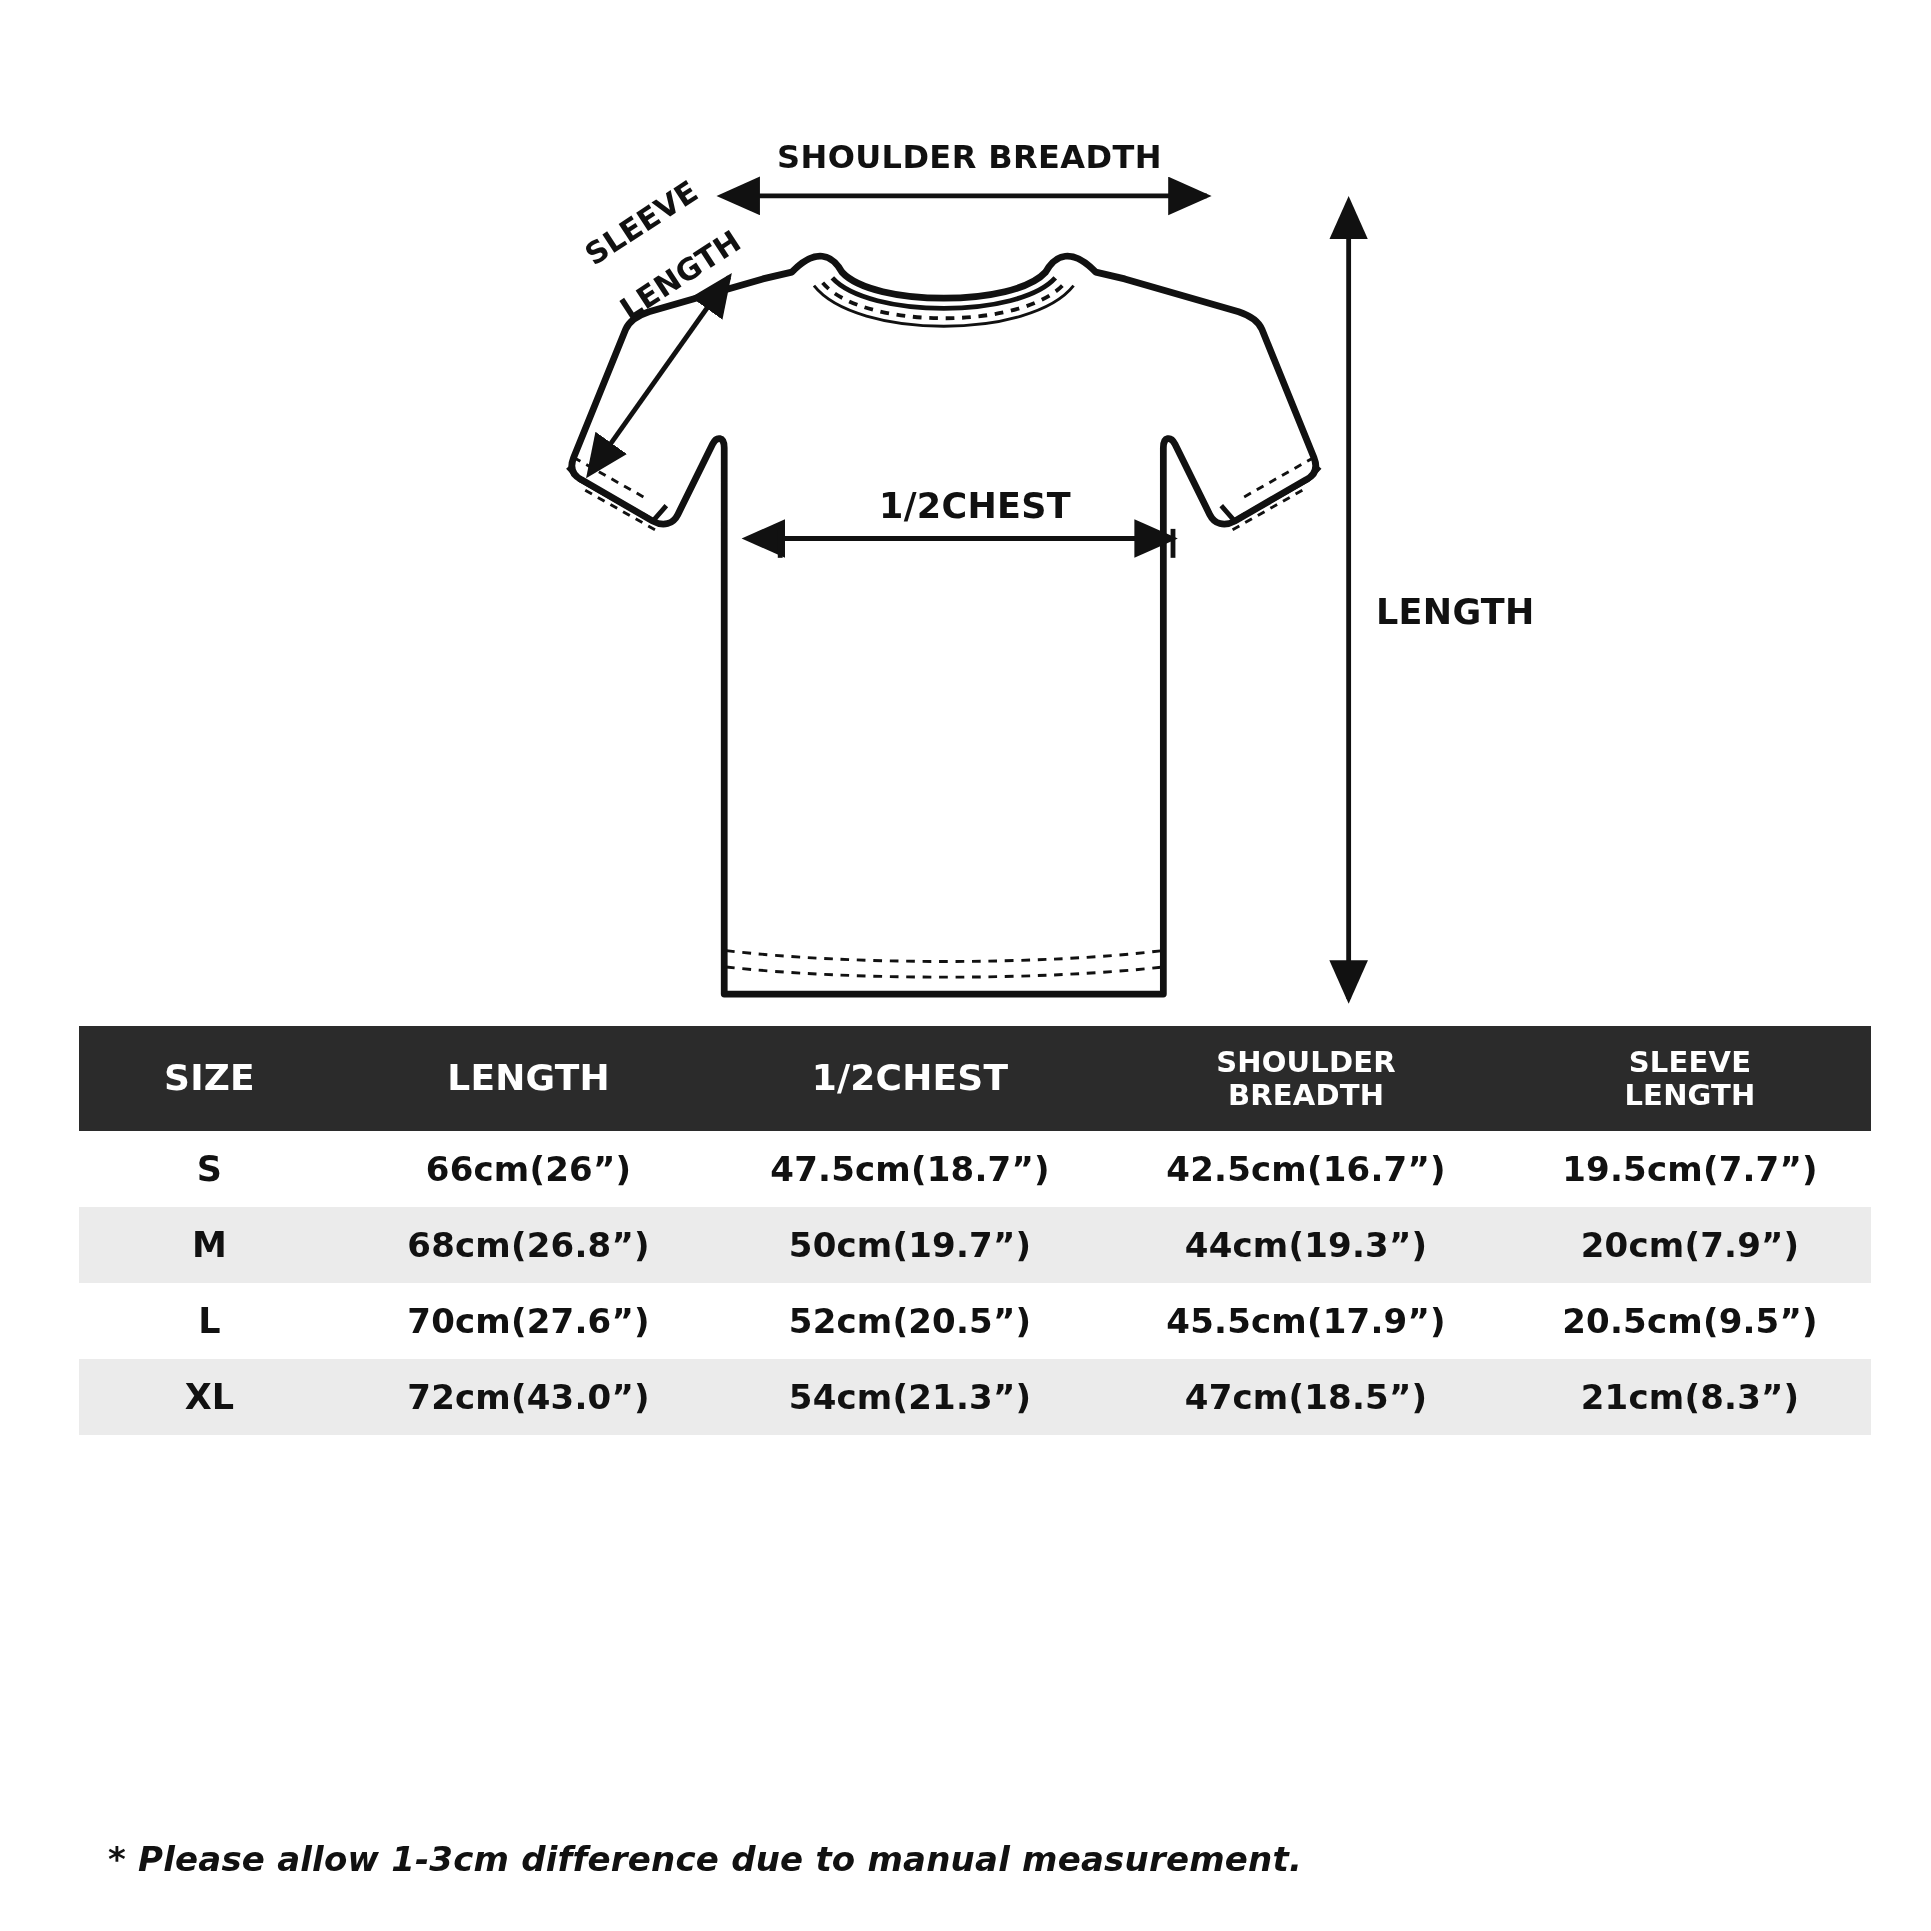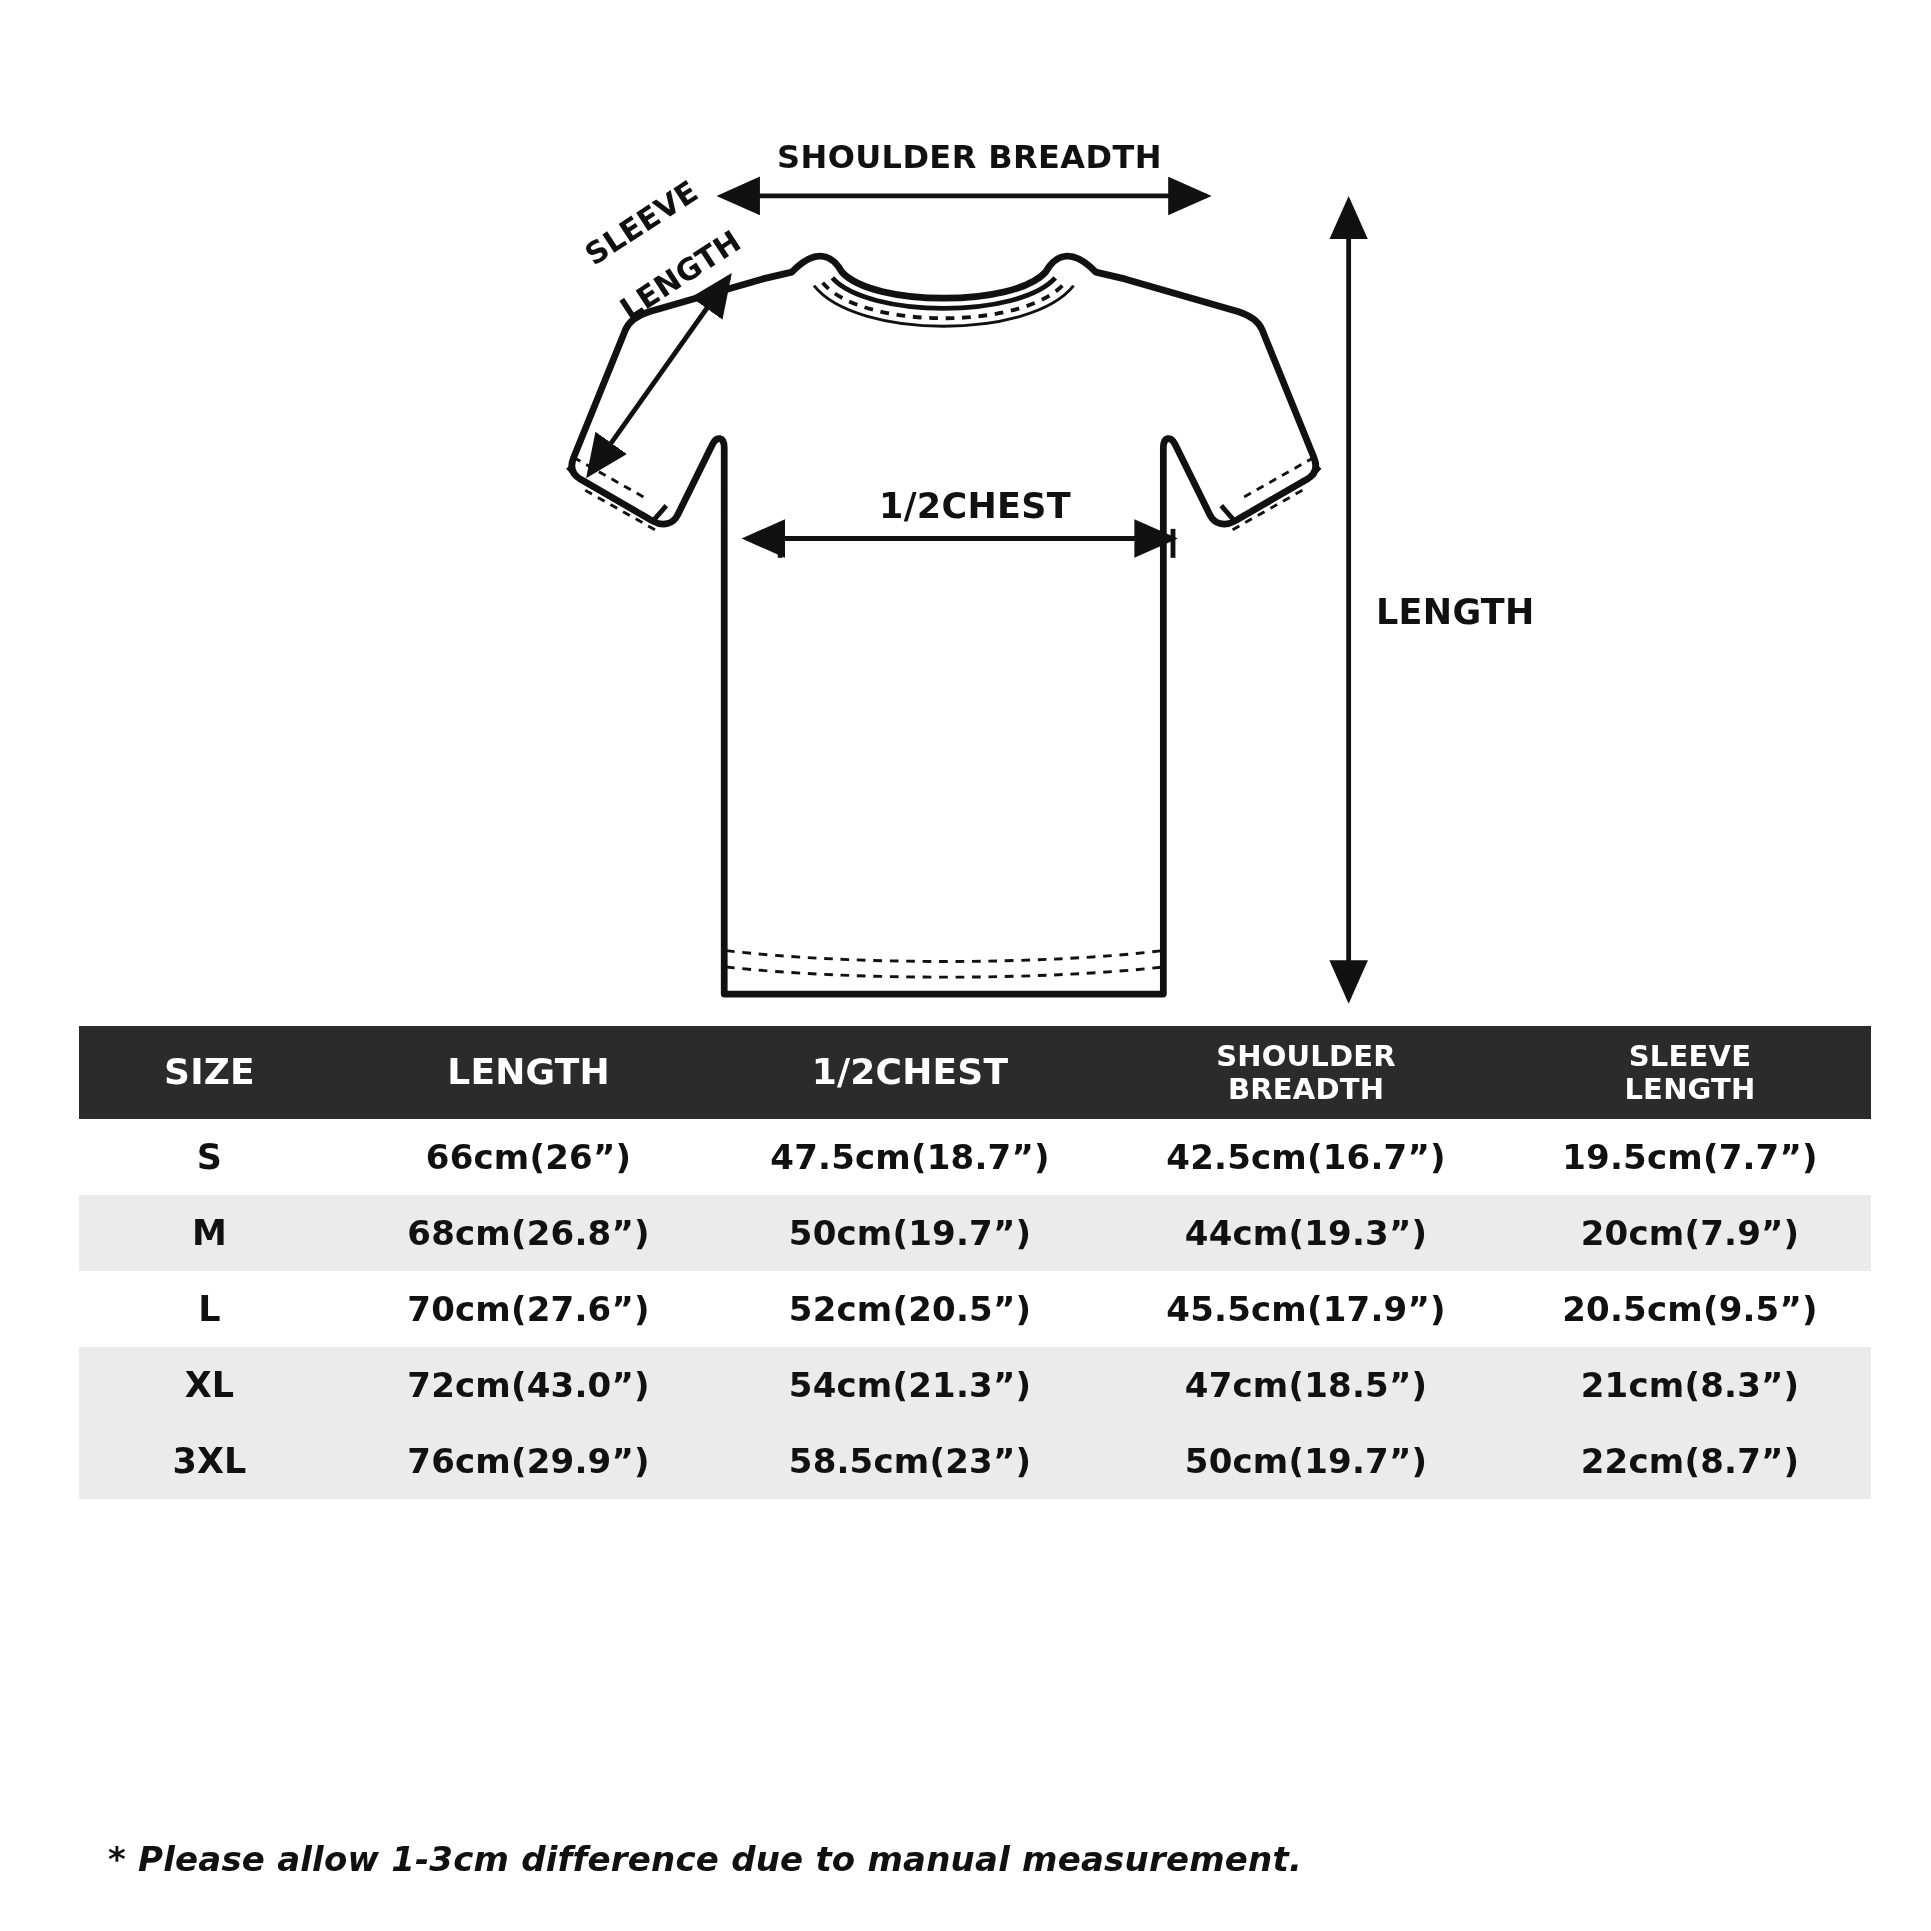--- a/index.html
+++ b/index.html
@@ -78,21 +78,21 @@
     text-align: center;
     vertical-align: middle;
     font-family: "DejaVu Sans", sans-serif;
   }
   .size-table thead th {
     background: #2b2b2b;
     color: #ffffff;
     font-weight: bold;
     font-size: 36px;
     height: 89px;
-    padding: 2px;
+    padding: 8px;
     letter-spacing: 0.2px;
     line-height: 1.06;
   }
   .size-table thead th .two-line {
     display: block;
     font-size: 29px;
     line-height: 1.12;
   }
   .size-table tbody td {
     height: 76px;
@@ -269,24 +269,17 @@
       <td>45.5cm(17.9”)</td>
       <td>20.5cm(9.5”)</td>
     </tr>
     <tr class="row-alt">
       <td class="size-cell">XL</td>
       <td>72cm(43.0”)</td>
       <td>54cm(21.3”)</td>
       <td>47cm(18.5”)</td>
       <td>21cm(8.3”)</td>
     </tr>
-    <tr class="row-alt">
-      <td class="size-cell">3XL</td>
-      <td>76cm(29.9”)</td>
-      <td>58.5cm(23”)</td>
-      <td>50cm(19.7”)</td>
-      <td>22cm(8.7”)</td>
-    </tr>
   </tbody>
 </table>
 
 <div class="note">* Please allow 1-3cm difference due to manual measurement.</div>
 
 
 </body></html>

